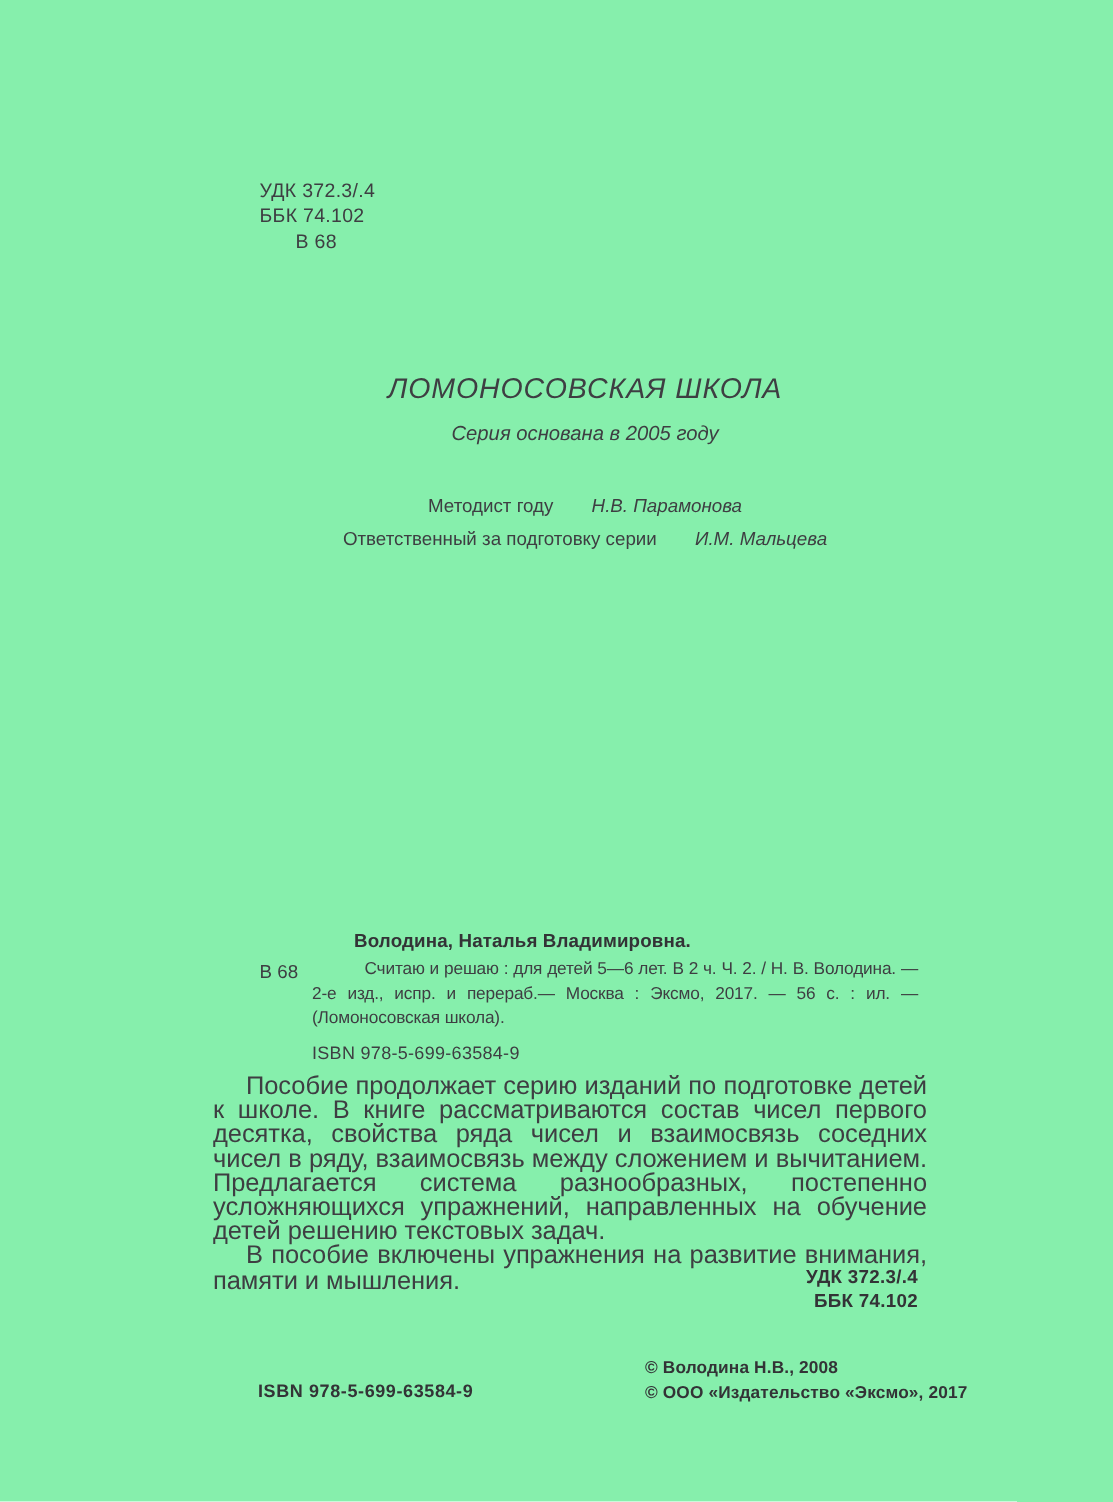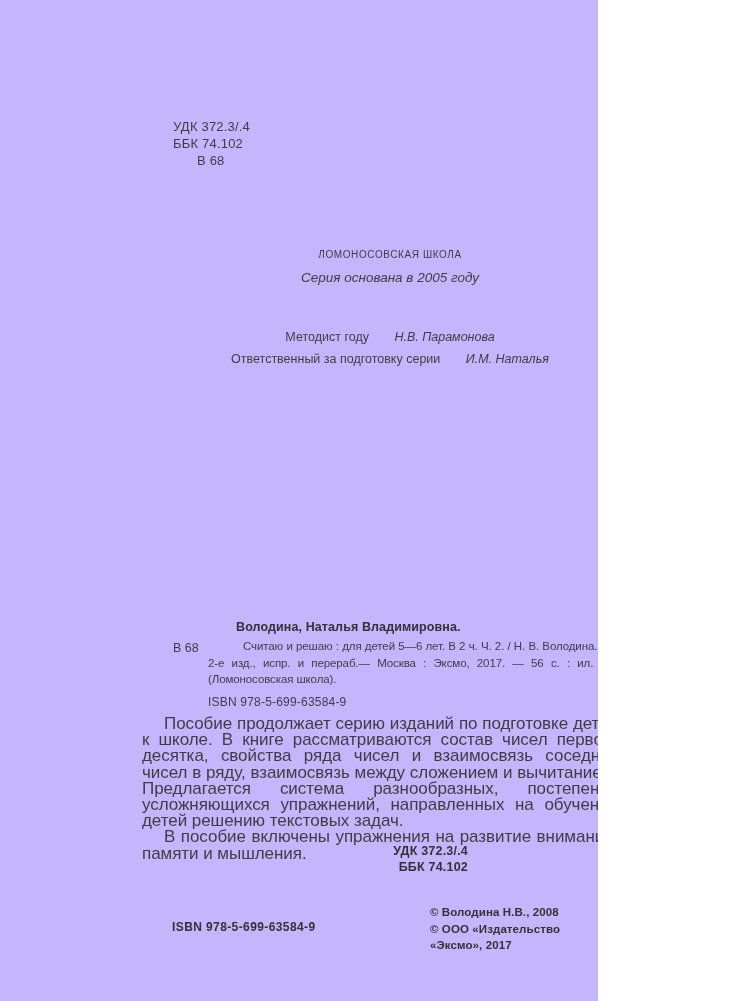--- a/index.html
+++ b/index.html
@@ -2,23 +2,23 @@
 <html lang="ru"><head>
 <meta charset="utf-8">
 <style>
   html, body {
     margin: 0;
     padding: 0;
     background: #ffffff;
   }
   .page {
     position: relative;
-    width: 598px;
+    width: 742px;
     height: 1001px;
-    background: #c4b5fd;
+    background: #86efac;
     font-family: "Liberation Sans", sans-serif;
     color: #3e3e42;
     overflow: hidden;
   }
   
   .top-codes {
     position: absolute;
     left: 173px;
     top: 118px;
     font-size: 13px;
@@ -29,21 +29,22 @@
   .top-codes .auth-sign { padding-left: 24px; }
   
   .center-col {
     position: absolute;
     left: 140px;
     width: 500px;
     text-align: center;
   }
   .series-block { top: 249px; }
   .series-title {
-    font-size: 10px;
+    font-style: italic;
+    font-size: 19px;
     letter-spacing: 0.6px;
   }
   .series-founded {
     font-style: italic;
     font-size: 13.5px;
     margin-top: 10px;
   }
   .staff-block { top: 330px; font-size: 12.5px; }
   .staff-line { margin-bottom: 8px; }
   .staff-line .name { font-style: italic; margin-left: 15px; }
@@ -150,21 +151,21 @@
 
   <div class="center-col staff-block" style="top:330px;">
     <div class="staff-line">
       <span>Методист году</span>
       <span>&nbsp;</span>
       <span class="name">Н.В. Парамонова</span>
     </div>
     <div class="staff-line">
       <span>Ответственный за подготовку серии</span>
       <span>&nbsp;</span>
-      <span class="name">И.М. Наталья</span>
+      <span class="name">И.М. Мальцева</span>
     </div>
   </div>
 
   <div class="catalog-author">Володина, Наталья Владимировна.</div>
   <div class="catalog-sign">В 68</div>
   <p class="catalog-desc">Считаю и решаю : для детей 5—6 лет. В 2 ч. Ч. 2.  / Н. В. Володина. — 2-е изд., испр. и перераб.— Москва : Эксмо, 2017. — 56 с. : ил. — (Ломоносовская школа).</p>
   <div class="catalog-isbn">ISBN 978-5-699-63584-9</div>
 
   <div class="annotation">
     <p>Пособие продолжает серию изданий по подготовке детей к школе. В книге рассматриваются состав чисел первого десятка, свойства ряда чисел и взаимосвязь соседних чисел в ряду, взаимосвязь между сложением и вычитанием. Предлагается система разнообразных, постепенно усложняющихся упражнений, направленных на обучение детей решению текстовых задач.</p>

